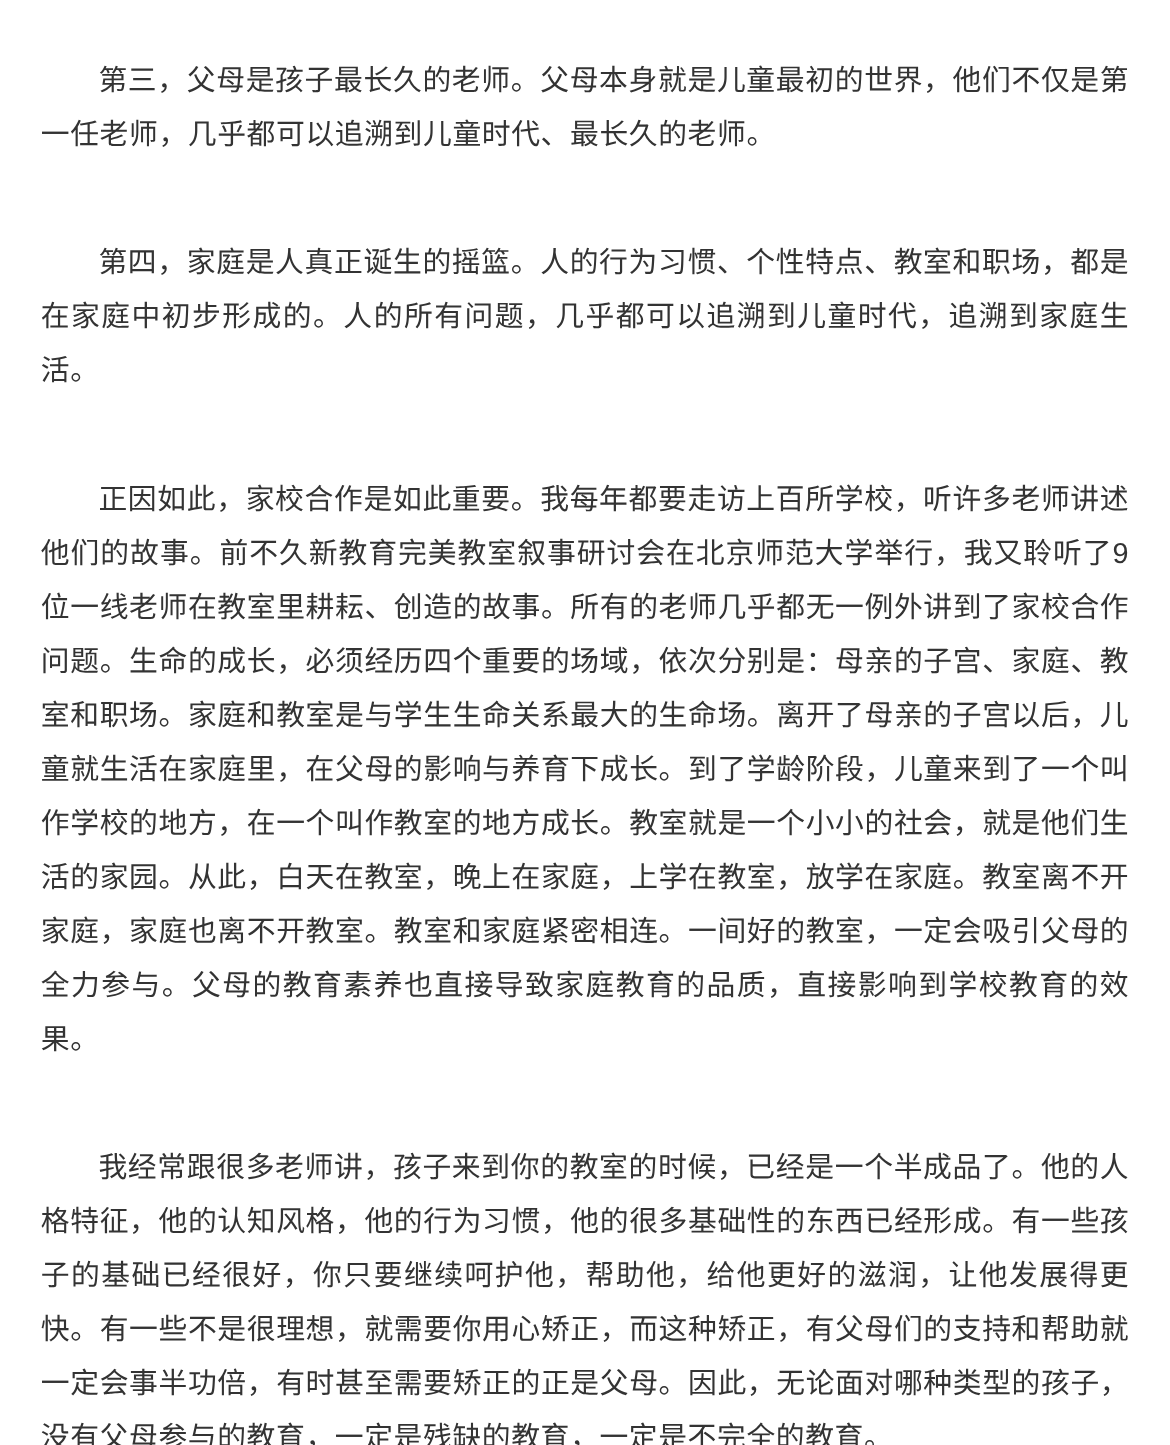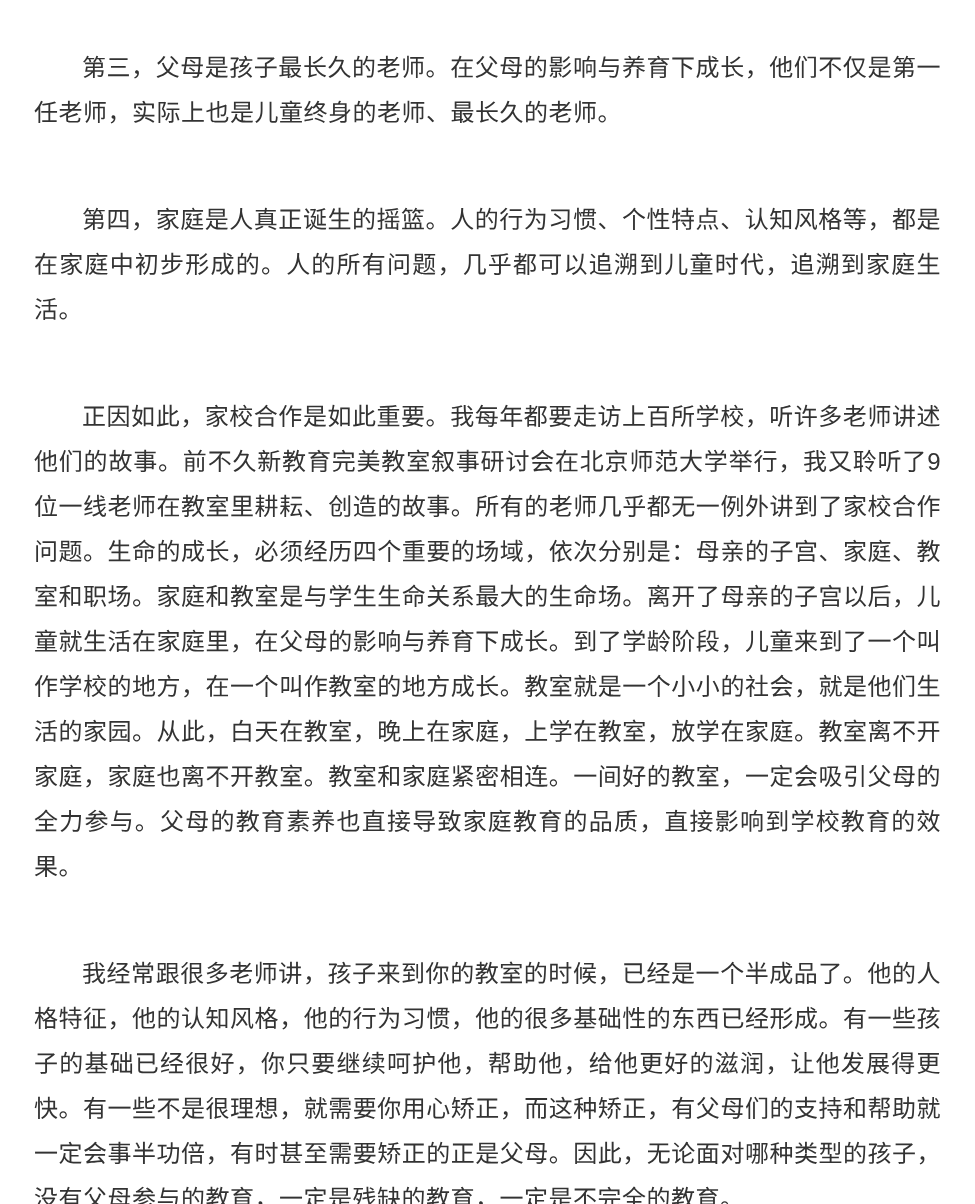--- a/index.html
+++ b/index.html
@@ -29,17 +29,17 @@
     text-indent: 2em;
   }
   .page p:last-child {
     margin-bottom: 0;
   }
 </style>
 </head>
 <body>
 
 <main class="page">
-  <p>第三，父母是孩子最长久的老师。在父母的影响与养育下成长，他们不仅是第一任老师，实际上也是儿童终身的老师、最长久的老师。</p>
-  <p>第四，家庭是人真正诞生的摇篮。人的行为习惯、个性特点、认知风格等，都是在家庭中初步形成的。人的所有问题，几乎都可以追溯到儿童时代，追溯到家庭生活。</p>
+  <p>第三，父母是孩子最长久的老师。父母本身就是儿童最初的世界，他们不仅是第一任老师，几乎都可以追溯到儿童时代、最长久的老师。</p>
+  <p>第四，家庭是人真正诞生的摇篮。人的行为习惯、个性特点、教室和职场，都是在家庭中初步形成的。人的所有问题，几乎都可以追溯到儿童时代，追溯到家庭生活。</p>
   <p>正因如此，家校合作是如此重要。我每年都要走访上百所学校，听许多老师讲述他们的故事。前不久新教育完美教室叙事研讨会在北京师范大学举行，我又聆听了9位一线老师在教室里耕耘、创造的故事。所有的老师几乎都无一例外讲到了家校合作问题。生命的成长，必须经历四个重要的场域，依次分别是：母亲的子宫、家庭、教室和职场。家庭和教室是与学生生命关系最大的生命场。离开了母亲的子宫以后，儿童就生活在家庭里，在父母的影响与养育下成长。到了学龄阶段，儿童来到了一个叫作学校的地方，在一个叫作教室的地方成长。教室就是一个小小的社会，就是他们生活的家园。从此，白天在教室，晚上在家庭，上学在教室，放学在家庭。教室离不开家庭，家庭也离不开教室。教室和家庭紧密相连。一间好的教室，一定会吸引父母的全力参与。父母的教育素养也直接导致家庭教育的品质，直接影响到学校教育的效果。</p>
   <p>我经常跟很多老师讲，孩子来到你的教室的时候，已经是一个半成品了。他的人格特征，他的认知风格，他的行为习惯，他的很多基础性的东西已经形成。有一些孩子的基础已经很好，你只要继续呵护他，帮助他，给他更好的滋润，让他发展得更快。有一些不是很理想，就需要你用心矫正，而这种矫正，有父母们的支持和帮助就一定会事半功倍，有时甚至需要矫正的正是父母。因此，无论面对哪种类型的孩子，没有父母参与的教育，一定是残缺的教育，一定是不完全的教育。</p>
 </main>
 
 </body></html>

